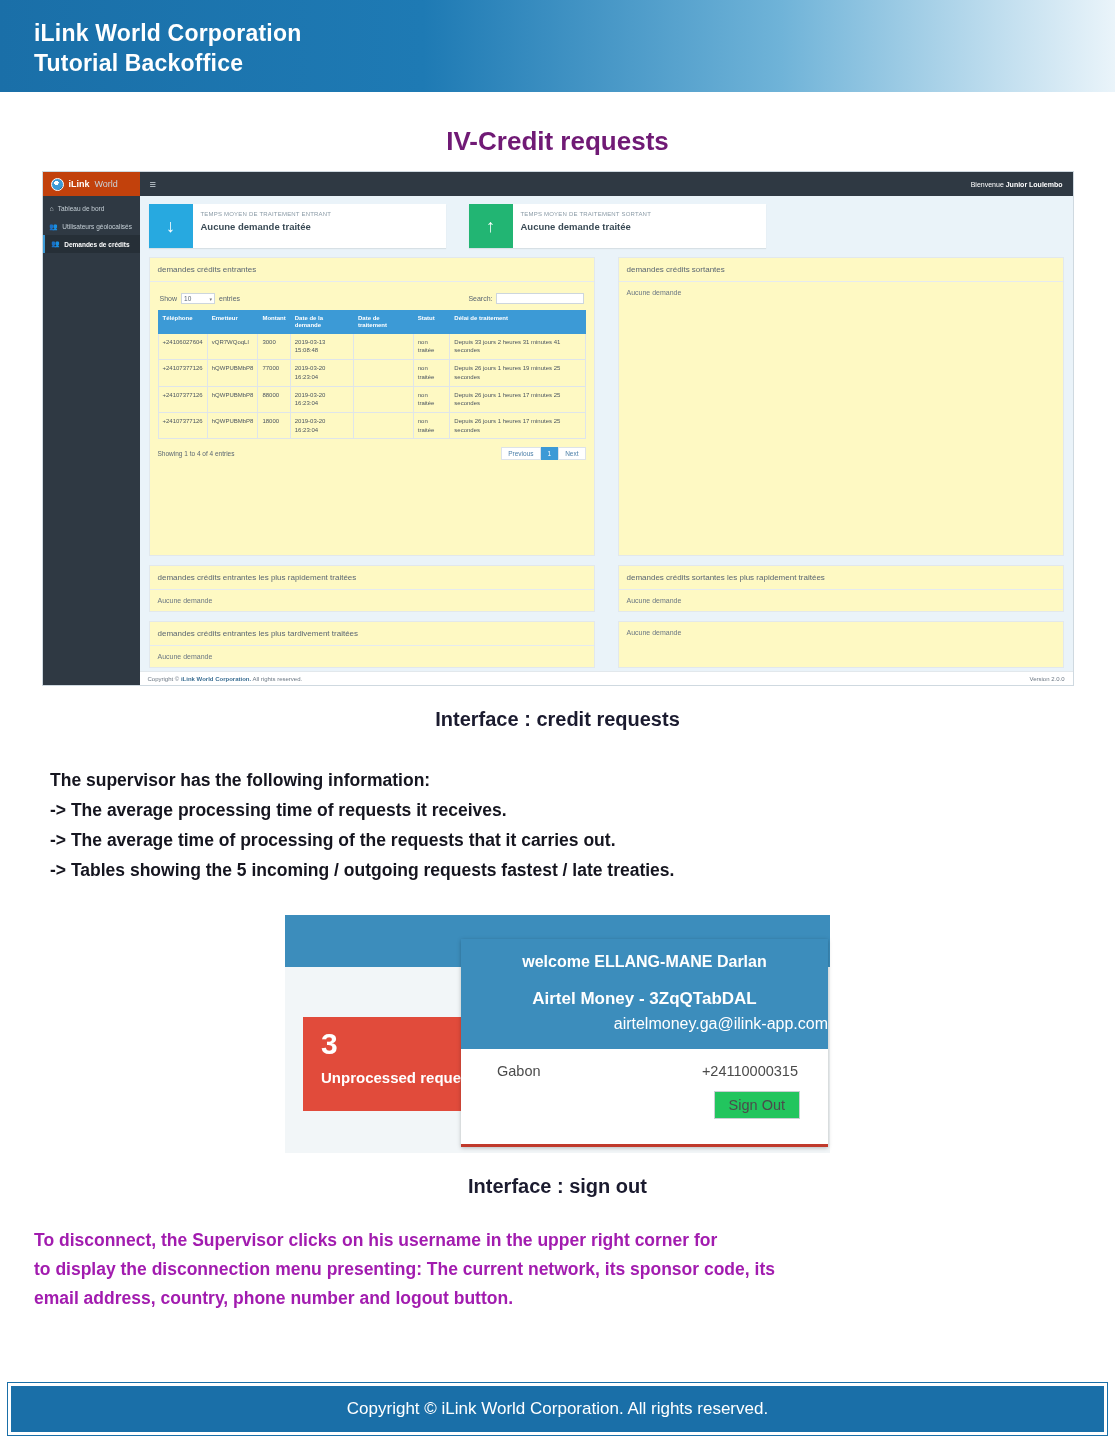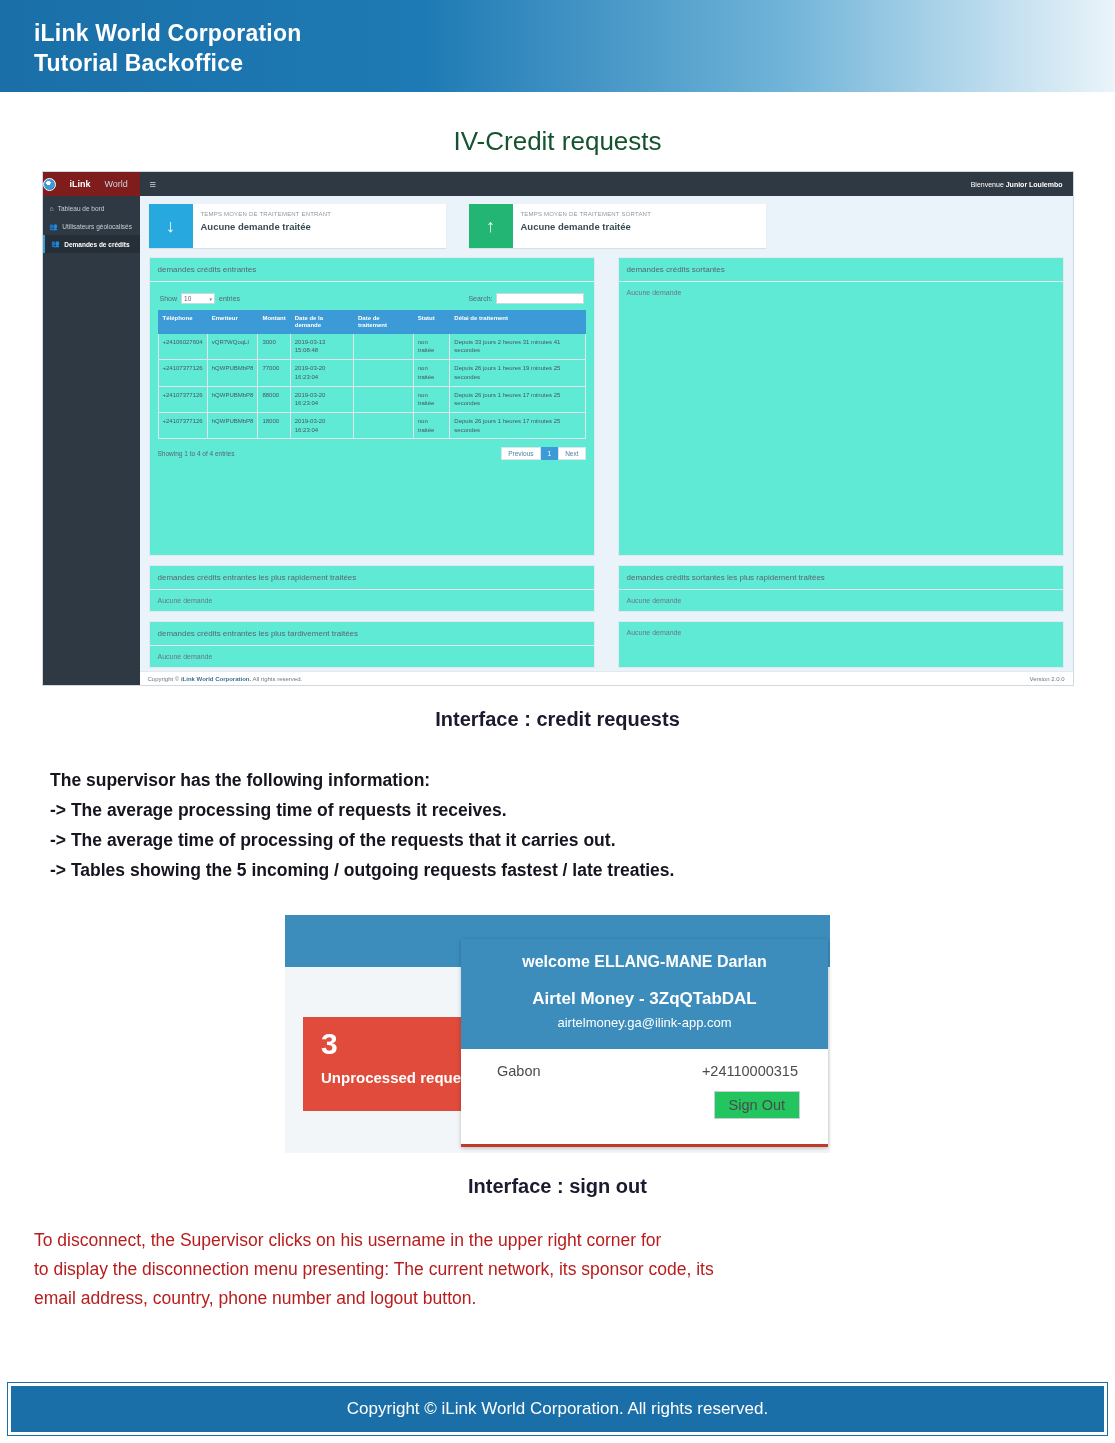--- a/index.html
+++ b/index.html
@@ -24,22 +24,22 @@
     font-size: 23px;
     font-weight: bold;
     line-height: 30px;
     letter-spacing: .2px;
   }
 
   
   .section-title {
     text-align: center;
     font-size: 26px;
-    font-weight: normal;
-    color: #14532d;
+    font-weight: bold;
+    color: #701a75;
     margin: 34px 0 14px 0;
   }
 
   
   .shot {
     position: relative;
     width: 1032px;
     height: 515px;
     margin: 0 auto;
     background: #eaf3f9;
@@ -52,24 +52,25 @@
   
   .app-topbar {
     height: 24px;
     background: #2f3943;
     display: flex;
     align-items: center;
   }
   .app-brand {
     width: 97px;
     height: 24px;
-    background: #7f1d1d;
+    background: #c2410c;
     display: flex;
     align-items: center;
-    gap: 14px;
+    gap: 5px;
+    padding-left: 8px;
     color: #ffffff;
     font-size: 9px;
     font-weight: bold;
   }
   .app-brand .globe {
     width: 13px; height: 13px; border-radius: 50%;
     background: radial-gradient(circle at 40% 35%, #ffffff 0 22%, #3c9ad6 23% 70%, #1f6f9e 71% 100%);
     border: 1px solid #ffffff;
     display: inline-block;
   }
@@ -126,21 +127,21 @@
     color: #ffffff; font-size: 18px;
   }
   .kpi-blue { background: #27a9e0; }
   .kpi-green { background: #22b573; }
   .kpi-body { padding: 7px 8px; }
   .kpi-lab { font-size: 6px; color: #8a9aa6; letter-spacing: .2px; }
   .kpi-val { font-size: 9.5px; font-weight: bold; color: #3a4a55; margin-top: 4px; }
 
   .panel-row { display: flex; gap: 23px; margin-top: 9px; }
   .panel {
-    background: #5eead4;
+    background: #fef9c3;
     border: 1px solid #e2e8ec;
   }
   .panel-head {
     font-size: 8px; color: #5a6672;
     padding: 7px 8px;
     border-bottom: 1px solid #e6ebef;
   }
   .panel-body { padding: 7px 8px; font-size: 7px; color: #6b7783; }
 
   .p-left { width: 448px; }
@@ -211,22 +212,22 @@
   .para {
     margin: 34px 0 0 50px;
     font-size: 17.5px;
     font-weight: bold;
     color: #15151f;
     line-height: 1.72;
   }
   .para2 {
     margin: 28px 34px 16px 34px;
     font-size: 17.5px;
-    font-weight: normal;
-    color: #b91c1c;
+    font-weight: bold;
+    color: #a21caf;
     line-height: 1.65;
   }
 
   
   .signout-wrap {
     position: relative;
     width: 545px; height: 238px;
     margin: 30px auto 0 auto;
   }
   .so-blue-top {
@@ -253,21 +254,21 @@
   .so-card .hd {
     background: #3c8dbc; color: #ffffff;
     height: 46px; display: flex; align-items: center; justify-content: center;
     font-size: 16px; font-weight: bold;
   }
   .so-card .net {
     background: #3c8dbc; color: #ffffff;
     height: 64px; text-align: center; padding-top: 4px;
   }
   .so-card .net .n1 { font-size: 17px; font-weight: bold; }
-  .so-card .net .n2 { font-size: 13px; margin-top: 6px; }
+  .so-card .net .n2 { font-size: 16px; margin-top: 6px; text-align: right; }
   .so-card .row {
     display: flex; justify-content: space-between;
     padding: 14px 30px 0 36px;
     font-size: 14.5px; color: #4b4b4b;
   }
   .so-card .btnrow { padding: 12px 28px 0 0; text-align: right; }
   .so-btn {
     display: inline-block;
     border: 1px solid #c9cfd3; background: #22c55e;
     padding: 5px 14px; font-size: 14.5px; color: #4b4b4b;

